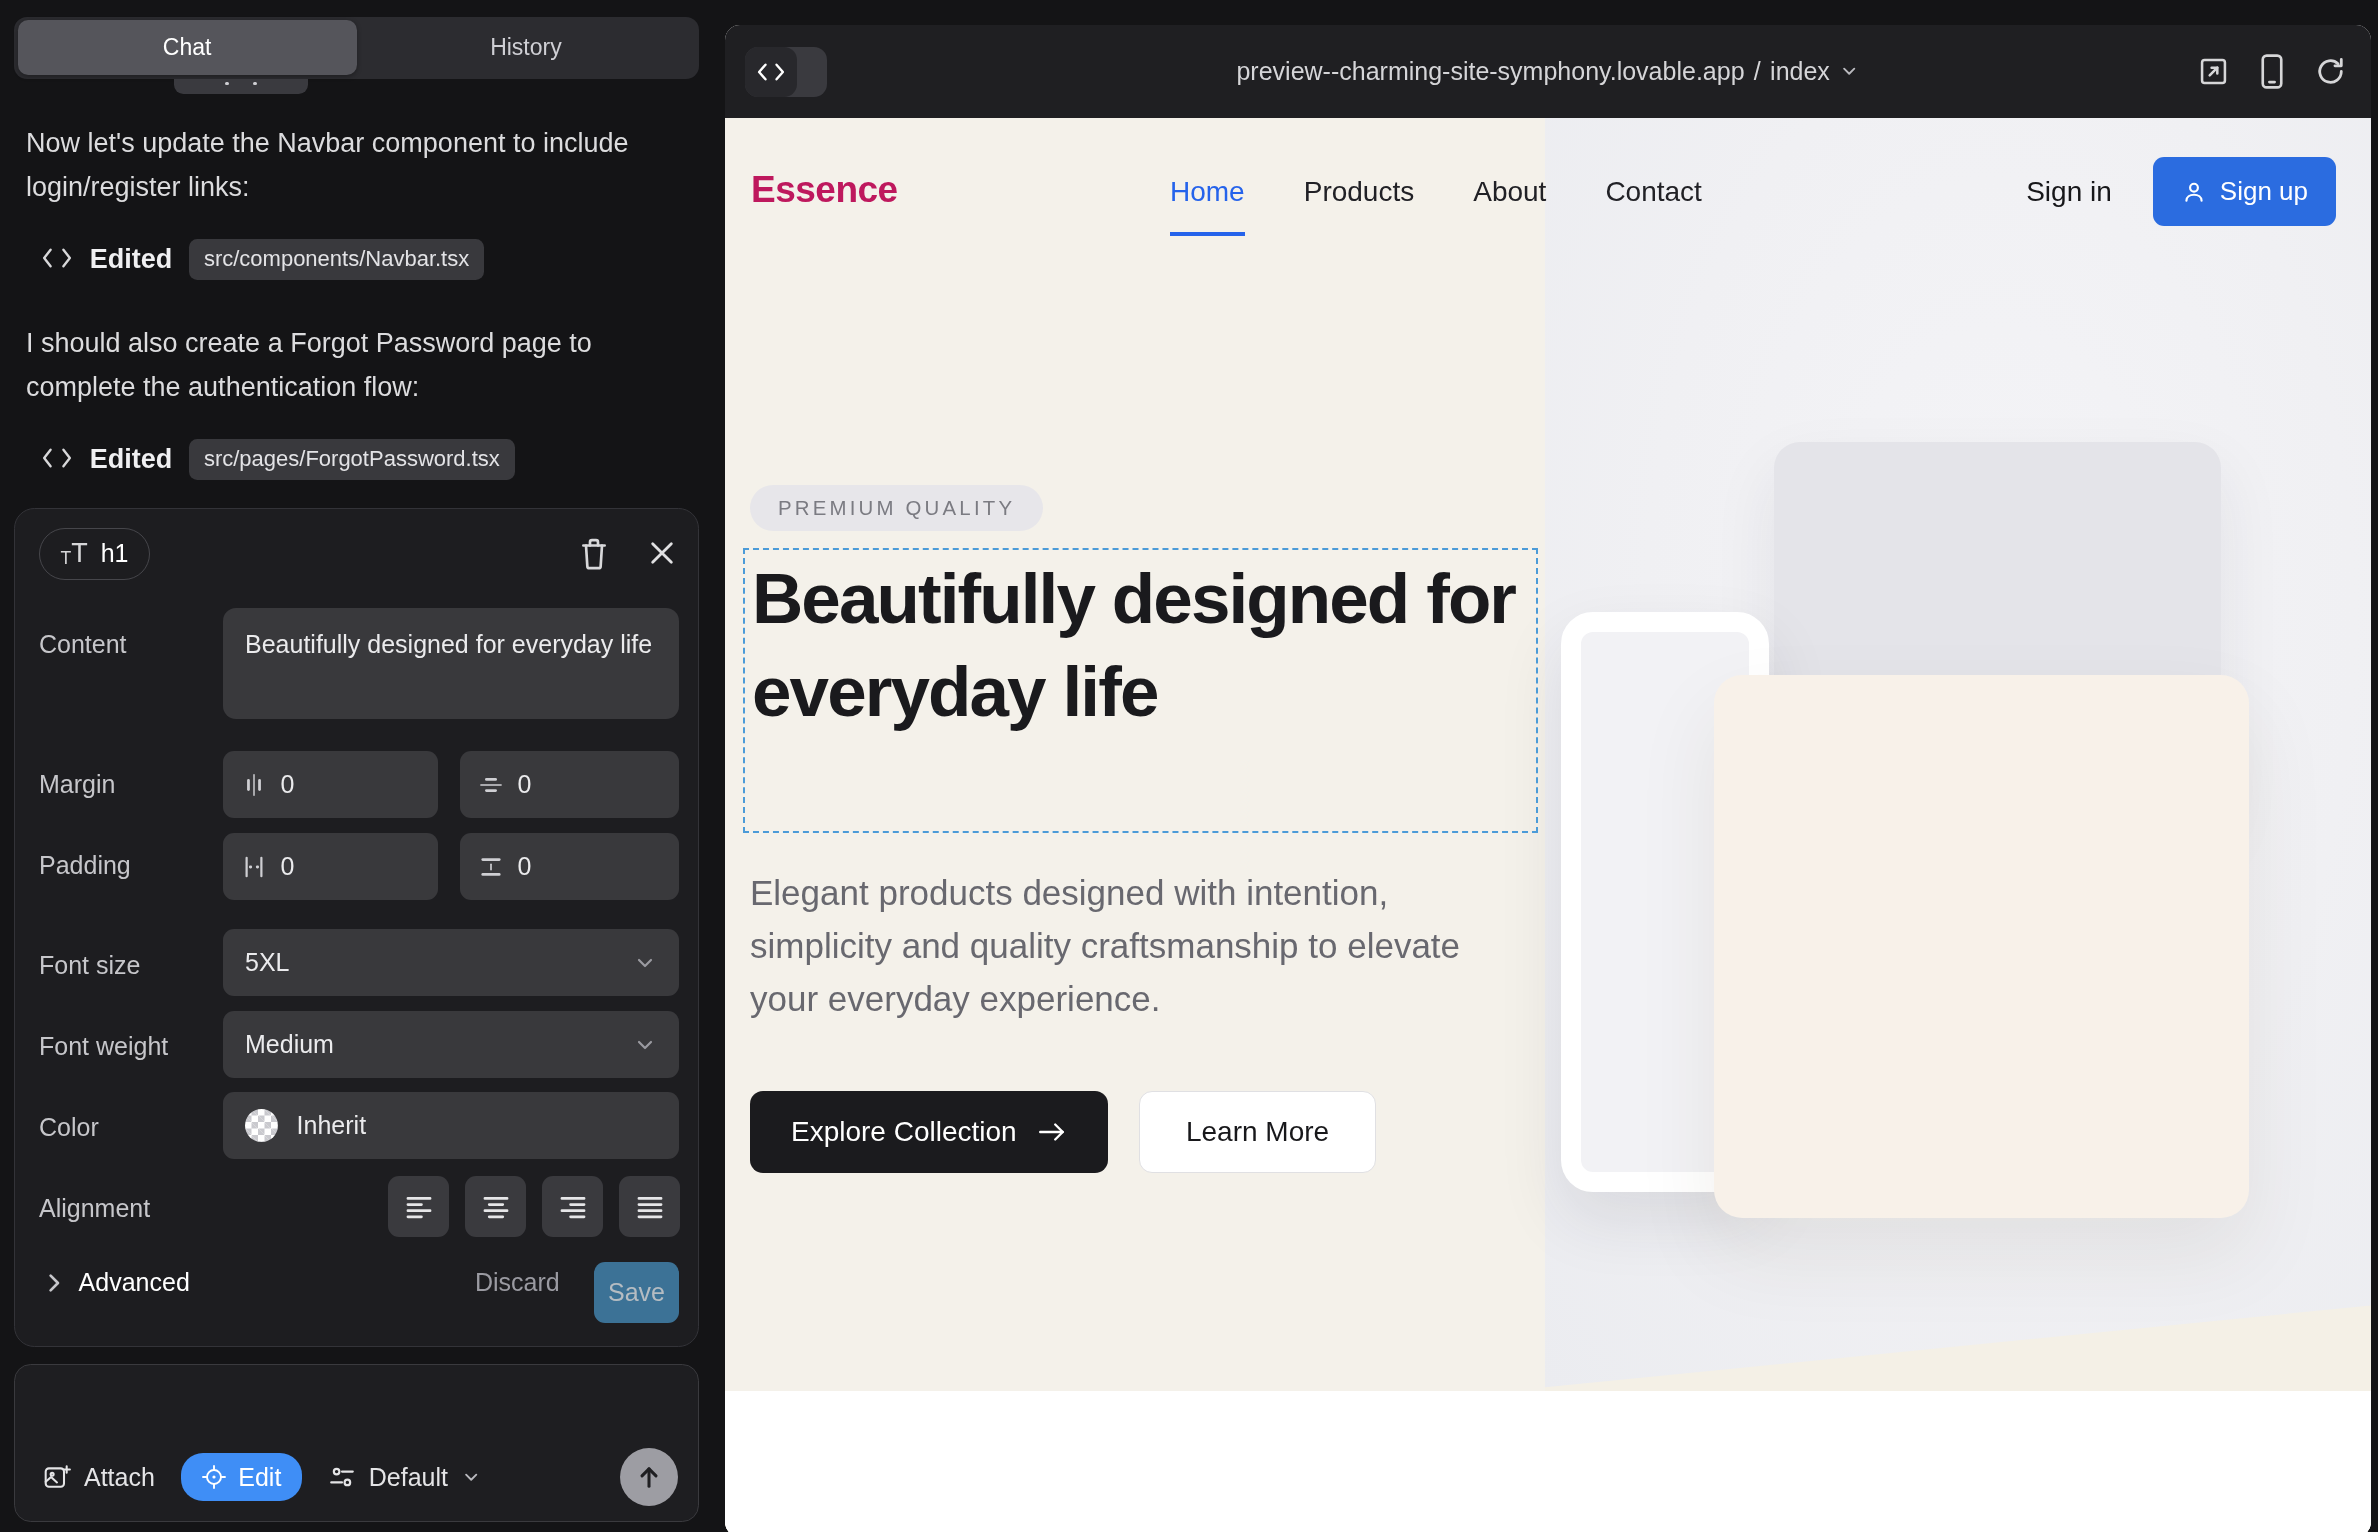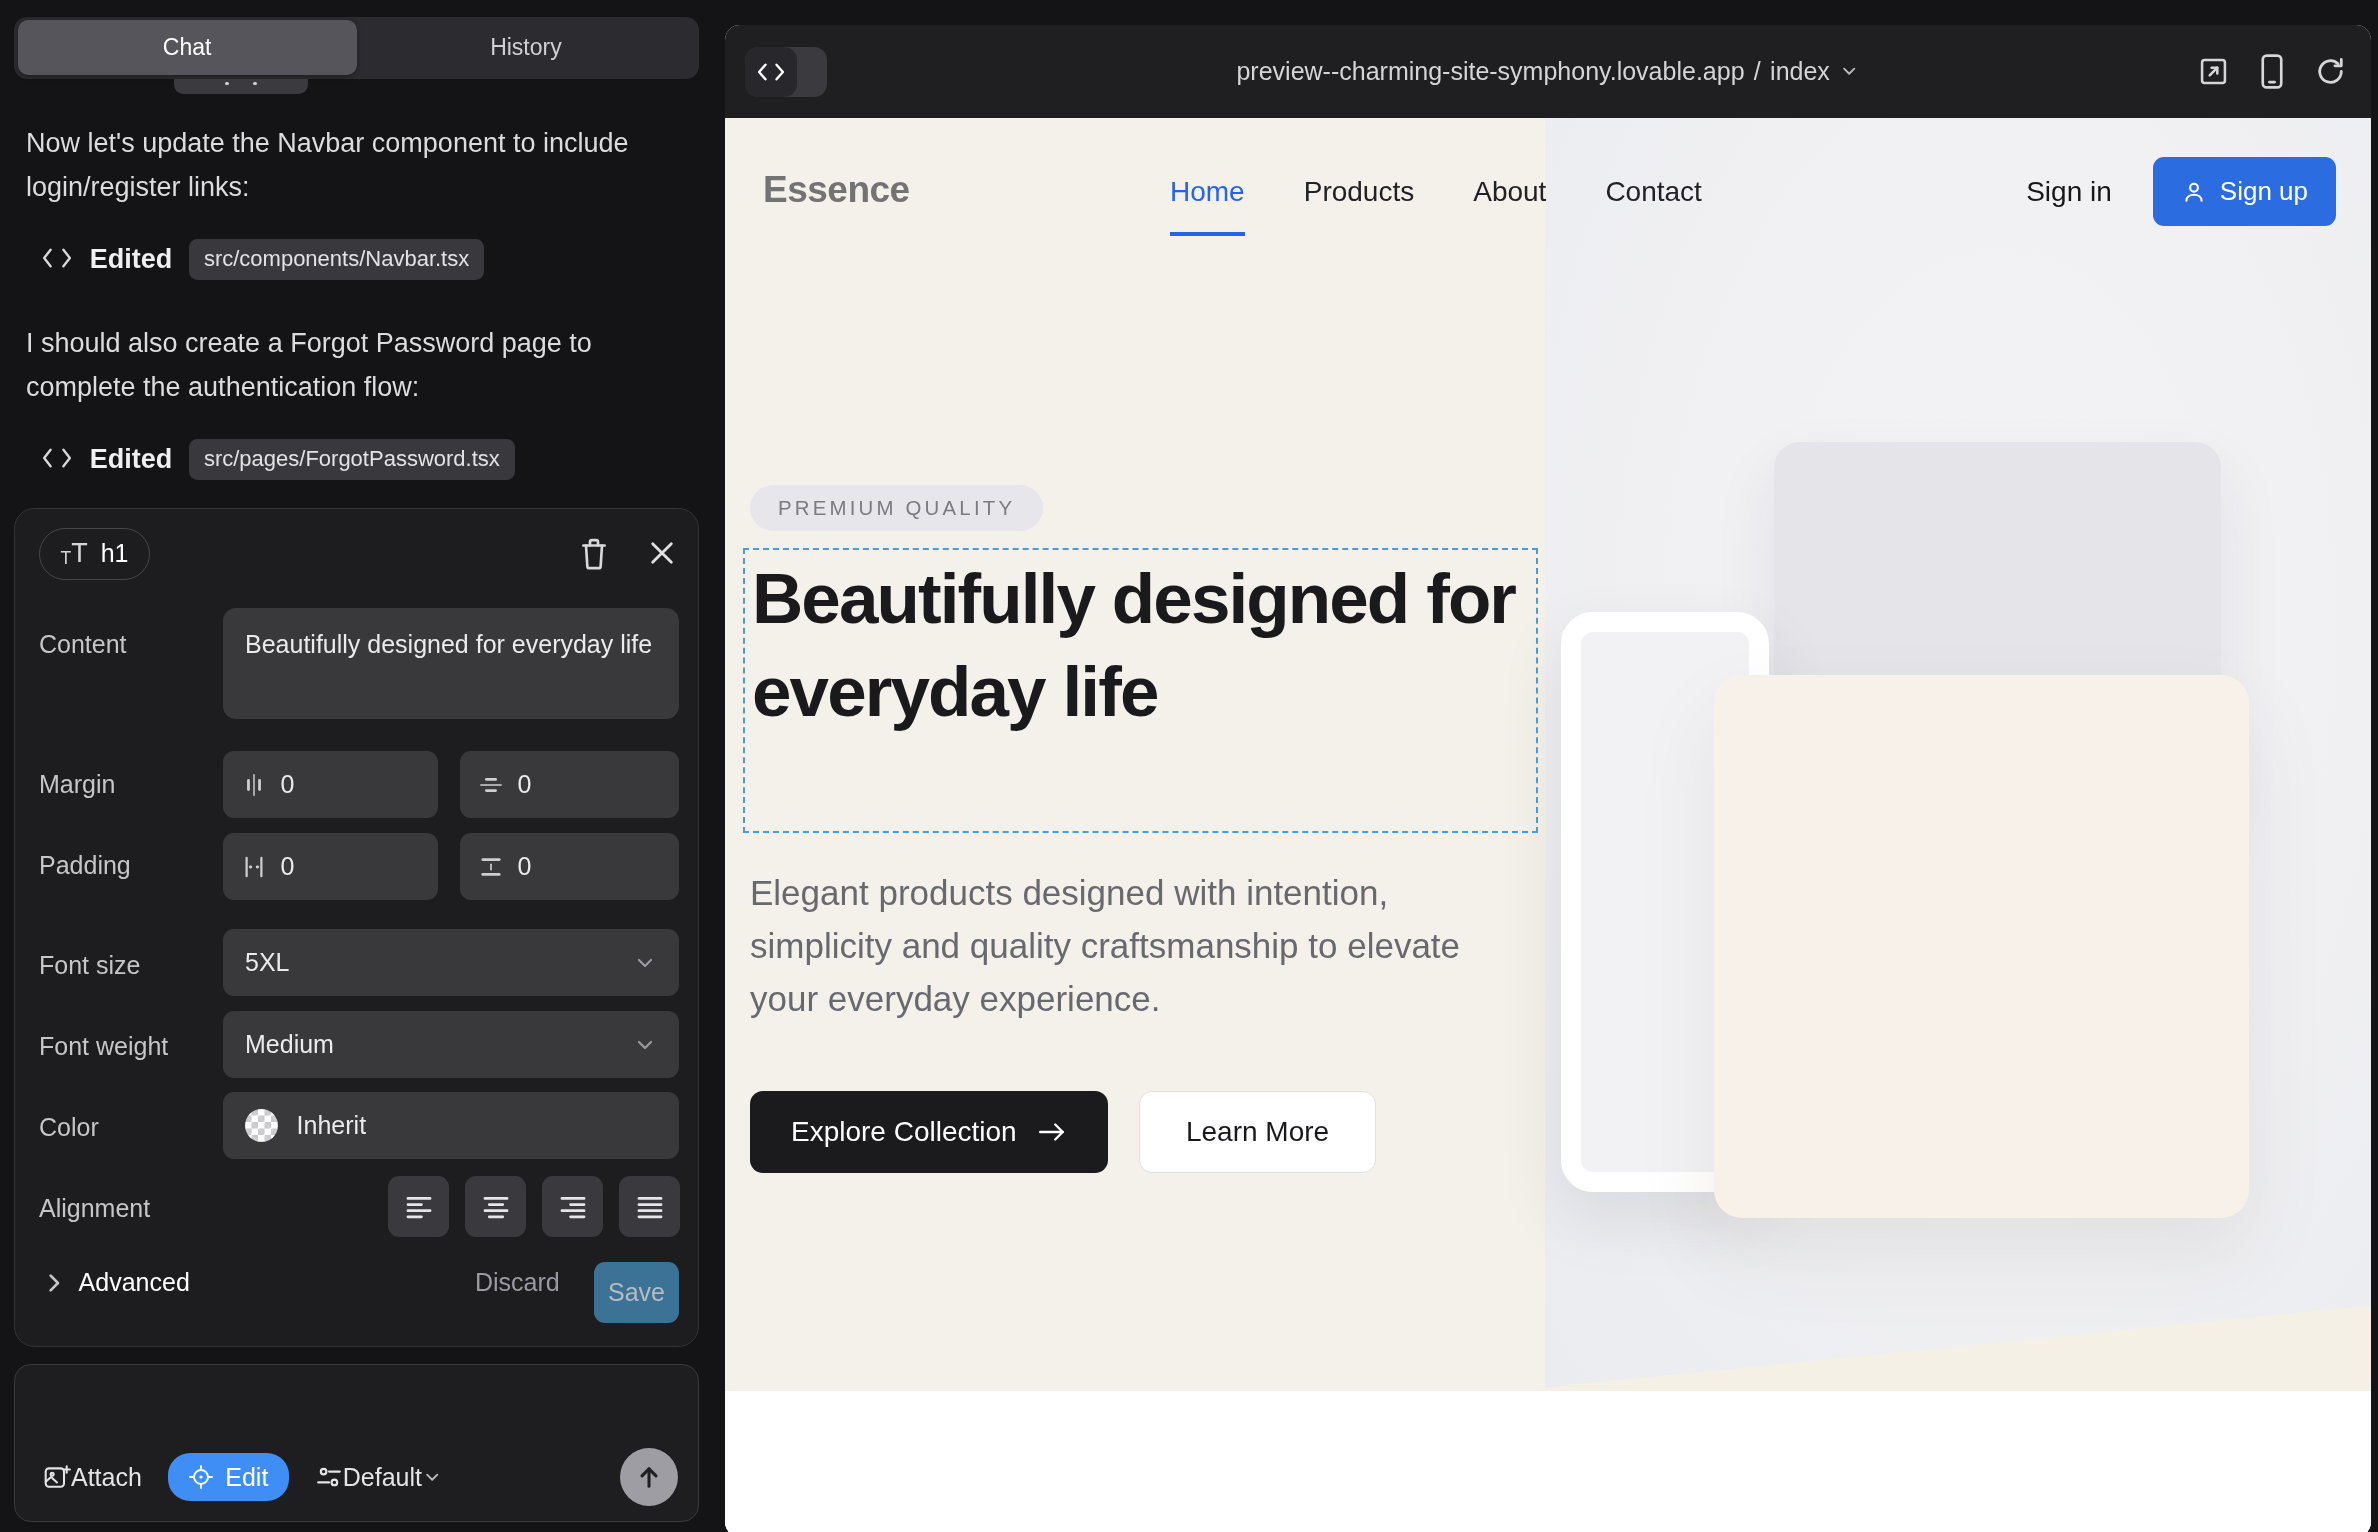--- a/index.html
+++ b/index.html
@@ -74,21 +74,21 @@
 
   
   .chat-box { position:absolute; left:14px; top:1364px; width:685px; height:158px;
               background:#1e1e21; border:1.4px solid #3a3a3e; border-radius:16.7px; }
   .chat-text { position:absolute; left:28px; top:20.4px; width:631px; height:52px;
                background:transparent; border:none; outline:none; resize:none;
                font-size:27px; color:#e8e8ea; font-family:inherit; }
   .chat-text::placeholder { color:#97979d; }
   .chat-row { position:absolute; left:28px; right:20.4px; bottom:15px; display:flex;
               align-items:center; gap:26px; }
-  .tool-btn { display:flex; align-items:center; font-size:25px; color:#e4e4e6;
+  .tool-btn { display:flex; align-items:center; gap:13px; font-size:25px; color:#e4e4e6;
               background:none; border:none; font-family:inherit; cursor:pointer; }
   .edit-pill { display:flex; align-items:center; gap:11px; background:#3f8ef6; color:#fff;
                font-size:25px; border:none; border-radius:22px; padding:9.3px 20.4px;
                font-family:inherit; cursor:pointer; }
   .send { margin-left:auto; width:58px; height:58px; border-radius:50%; background:#9d9da3;
           border:none; display:flex; align-items:center; justify-content:center; cursor:pointer; }
 
   
   .card { position:absolute; left:725px; top:25px; width:1646px; height:1512px;
           border-radius:15px; overflow:hidden; background:#fff; }
@@ -119,21 +119,21 @@
                 box-shadow:0 28px 65px rgba(40,40,60,.08); }
   .decor-white { position:absolute; left:836px; top:494px; width:208px; height:580px;
                  border-radius:32px; background:#f2f2f5; border:20.4px solid #fff;
                  box-shadow:0 28px 65px rgba(40,40,60,.10); }
   .decor-cream { position:absolute; left:989px; top:557px; width:535px; height:543px;
                  border-radius:28px; background:#f8f1e9;
                  box-shadow:0 37px 83px rgba(60,50,30,.08); }
 
   .nav { position:absolute; left:0; top:0; width:100%; height:148px; }
   .logo { position:absolute; left:26px; top:51px; font-size:37px; font-weight:700;
-          color:#737373; letter-spacing:-0.5px;margin-left:12px; }
+          color:#be185d; letter-spacing:-0.5px; }
   .links { position:absolute; left:445px; top:58px; display:flex; gap:59px; font-size:28px; }
   .link { color:#212126; text-decoration:none; position:relative; }
   .link.active { color:#2563eb; }
   .link.active::after { content:""; position:absolute; left:0; right:0; bottom:-28px;
                         height:3.7px; background:#2563eb; }
   .nav-right { position:absolute; right:35px; top:39px; display:flex; align-items:center;
                gap:41px; }
   .signin { font-size:28px; color:#17171a; text-decoration:none; }
   .signup { display:flex; align-items:center; gap:13px; background:#2b6ce0; color:#fff;
             font-size:26px; border:none; border-radius:11px; padding:0 28px; height:69px;

